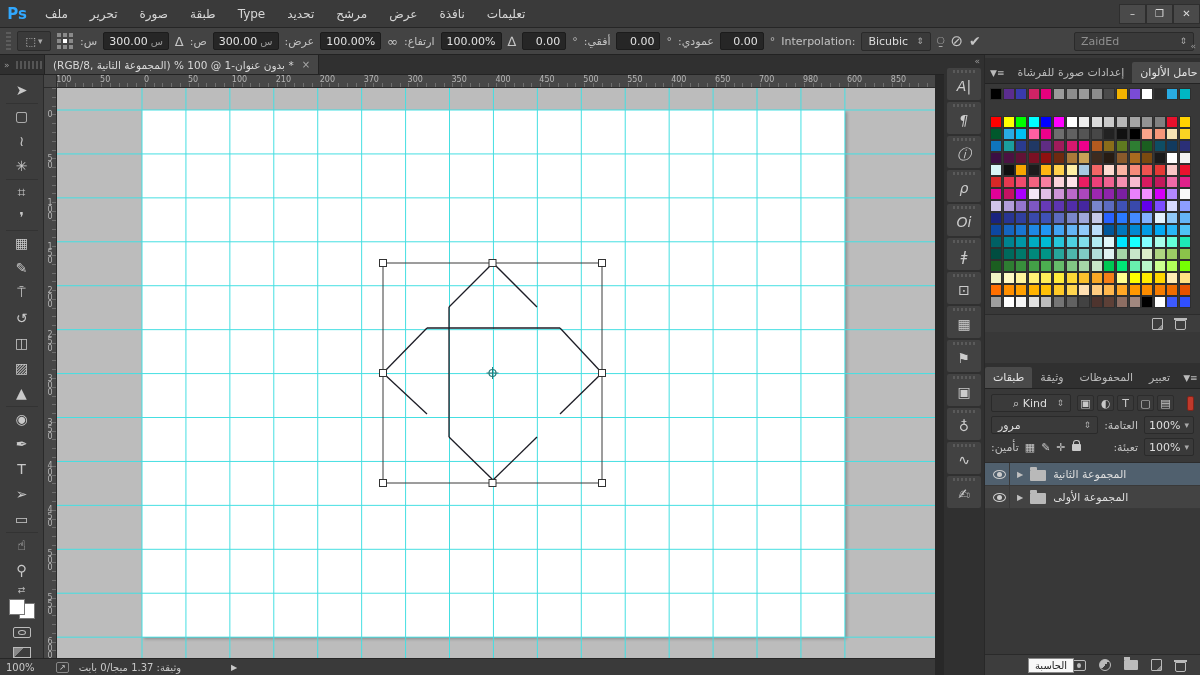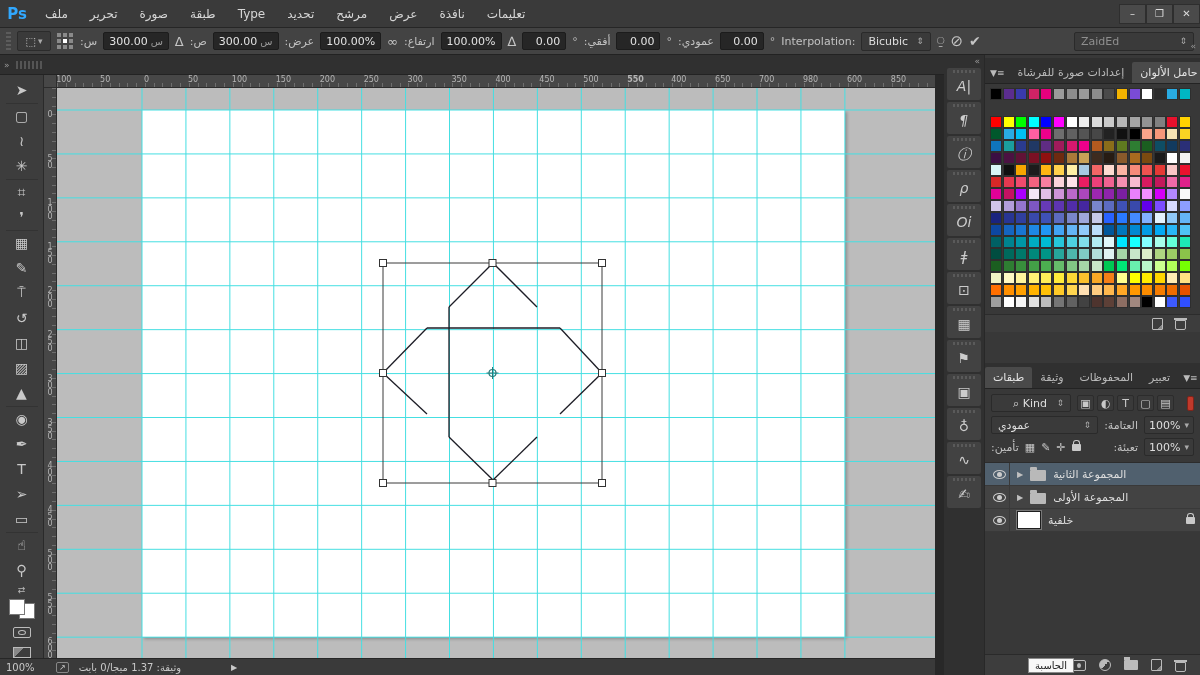--- a/index.html
+++ b/index.html
@@ -210,20 +210,24 @@
     <span class="opt-ico" style="font-size:14px">✔</span>
     <div class="select" id="workspace-dd">
         <span>ZaidEd</span>
         <span class="updn">⇕</span>
       </div>
   </div>
 
   <div id="tabbar" class="abs">
     <div id="tool-collapse">»</div>
     <div id="tab-grip"></div>
+    <div id="doc-tab">
+      <span class="title">* بدون عنوان-1 @ 100 % (المجموعة الثانية ,RGB/8)</span>
+      <span class="close">×</span>
+    </div>
   </div>
 
   <div id="toolbar" class="abs">
     <div id="tools">
         <div class="tool">➤</div>
         <div class="tool break">▢</div>
         <div class="tool">≀</div>
         <div class="tool">✳</div>
         <div class="tool break">⌗</div>
         <div class="tool">❜</div>
@@ -253,29 +257,29 @@
 
   <div id="canvas-col" class="abs">
     <div id="ruler-corner" class="abs"></div>
     <div id="ruler-top" class="abs">
         <div class="ticks"></div>
         <span class="rlabel" style="left: -0.86px;">100</span>
         <span class="rlabel" style="left: 43.07px;">50</span>
         <span class="rlabel" style="left: 87px;">0</span>
         <span class="rlabel" style="left: 130.93px;">50</span>
         <span class="rlabel" style="left: 174.86px;">100</span>
-        <span class="rlabel" style="left: 218.79px;">150</span>
+        <span class="rlabel" style="left: 218.79px;">210</span>
         <span class="rlabel" style="left: 262.72px;">200</span>
-        <span class="rlabel" style="left: 306.65px;">250</span>
+        <span class="rlabel" style="left: 306.65px;">370</span>
         <span class="rlabel" style="left: 350.58px;">300</span>
         <span class="rlabel" style="left: 394.51px;">350</span>
         <span class="rlabel" style="left: 438.44px;">400</span>
         <span class="rlabel" style="left: 482.37px;">450</span>
         <span class="rlabel" style="left: 526.3px;">500</span>
-        <span class="rlabel" style="left: 570.23px; font-weight: bold;">550</span>
+        <span class="rlabel" style="left: 570.23px;">550</span>
         <span class="rlabel" style="left: 614.16px;">400</span>
         <span class="rlabel" style="left: 658.09px;">650</span>
         <span class="rlabel" style="left: 702.02px;">700</span>
         <span class="rlabel" style="left: 745.95px;">980</span>
         <span class="rlabel" style="left: 789.88px;">600</span>
         <span class="rlabel" style="left: 833.81px;">850</span>
       </div>
     <div id="ruler-left" class="abs">
         <div class="ticks"></div>
         <span class="rlabel" style="top: 23px;">0</span>
@@ -729,21 +733,21 @@
             <span class="kind-ico">▣</span>
             <span class="kind-ico">◐</span>
             <span class="kind-ico">T</span>
             <span class="kind-ico">▢</span>
             <span class="kind-ico">▤</span>
           </div>
         <div class="toggle-red"></div>
       </div>
       <div class="lrow">
         <div class="select" id="blend-dd">
-          <span class="layer-name">عمودي</span>
+          <span class="layer-name">مرور</span>
           <span class="updn">⇕</span>
         </div>
         <span class="lbl">العتامة:</span>
         <div class="valbox">
             <span>100%</span>
             <span class="updn">▾</span>
           </div>
       </div>
       <div class="lrow">
         <span class="lbl">تأمين:</span>
@@ -769,28 +773,20 @@
             <span class="layer-name">المجموعة الثانية</span>
           </div>
           <div class="layer-row">
             <div class="eyebox">
               <span class="eye"></span>
             </div>
             <span class="tri">▶</span>
             <span class="folder"></span>
             <span class="layer-name">المجموعة الأولى</span>
           </div>
-          <div class="layer-row">
-            <div class="eyebox">
-              <span class="eye"></span>
-            </div>
-            <span class="thumb"></span>
-            <span class="layer-name">خلفية</span>
-            <span class="lock"></span>
-          </div>
         </div>
       <div id="layers-bottom">
         <span class="pb-ico">∞</span>
         <span class="maskico"></span>
         <span class="adj"></span>
         <span class="folder-ico"></span>
         <span class="newpage"></span>
         <span class="trash"></span>
       </div>
       <div id="tooltip">الحاسبة</div>

